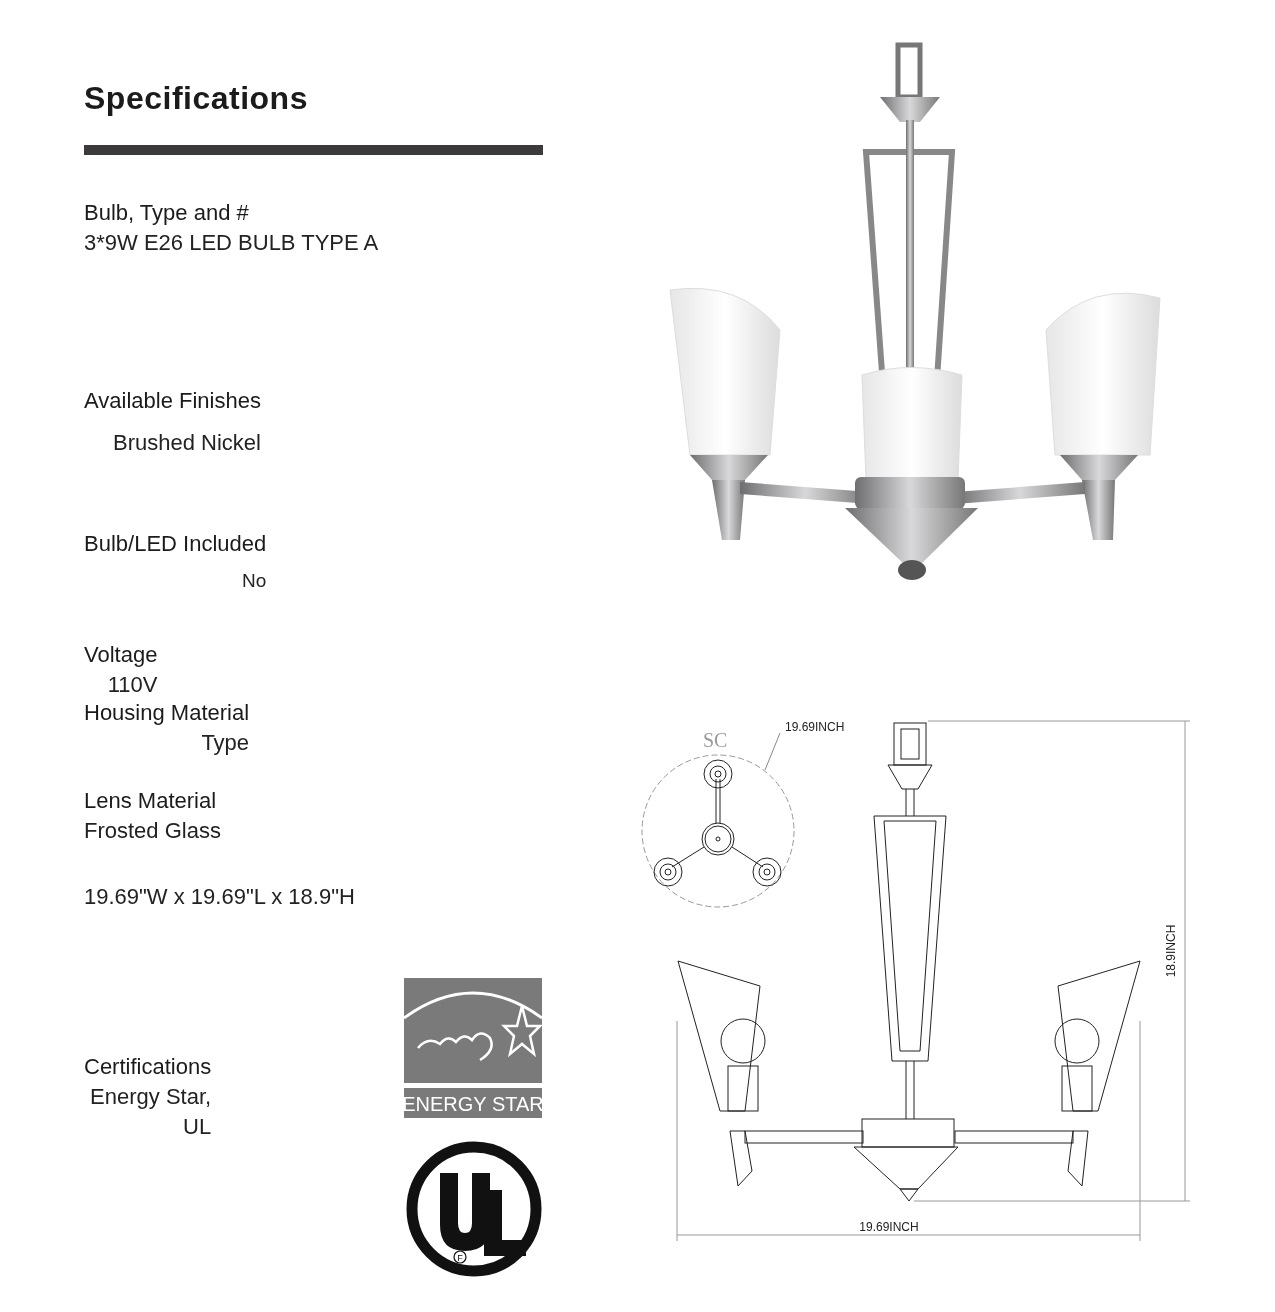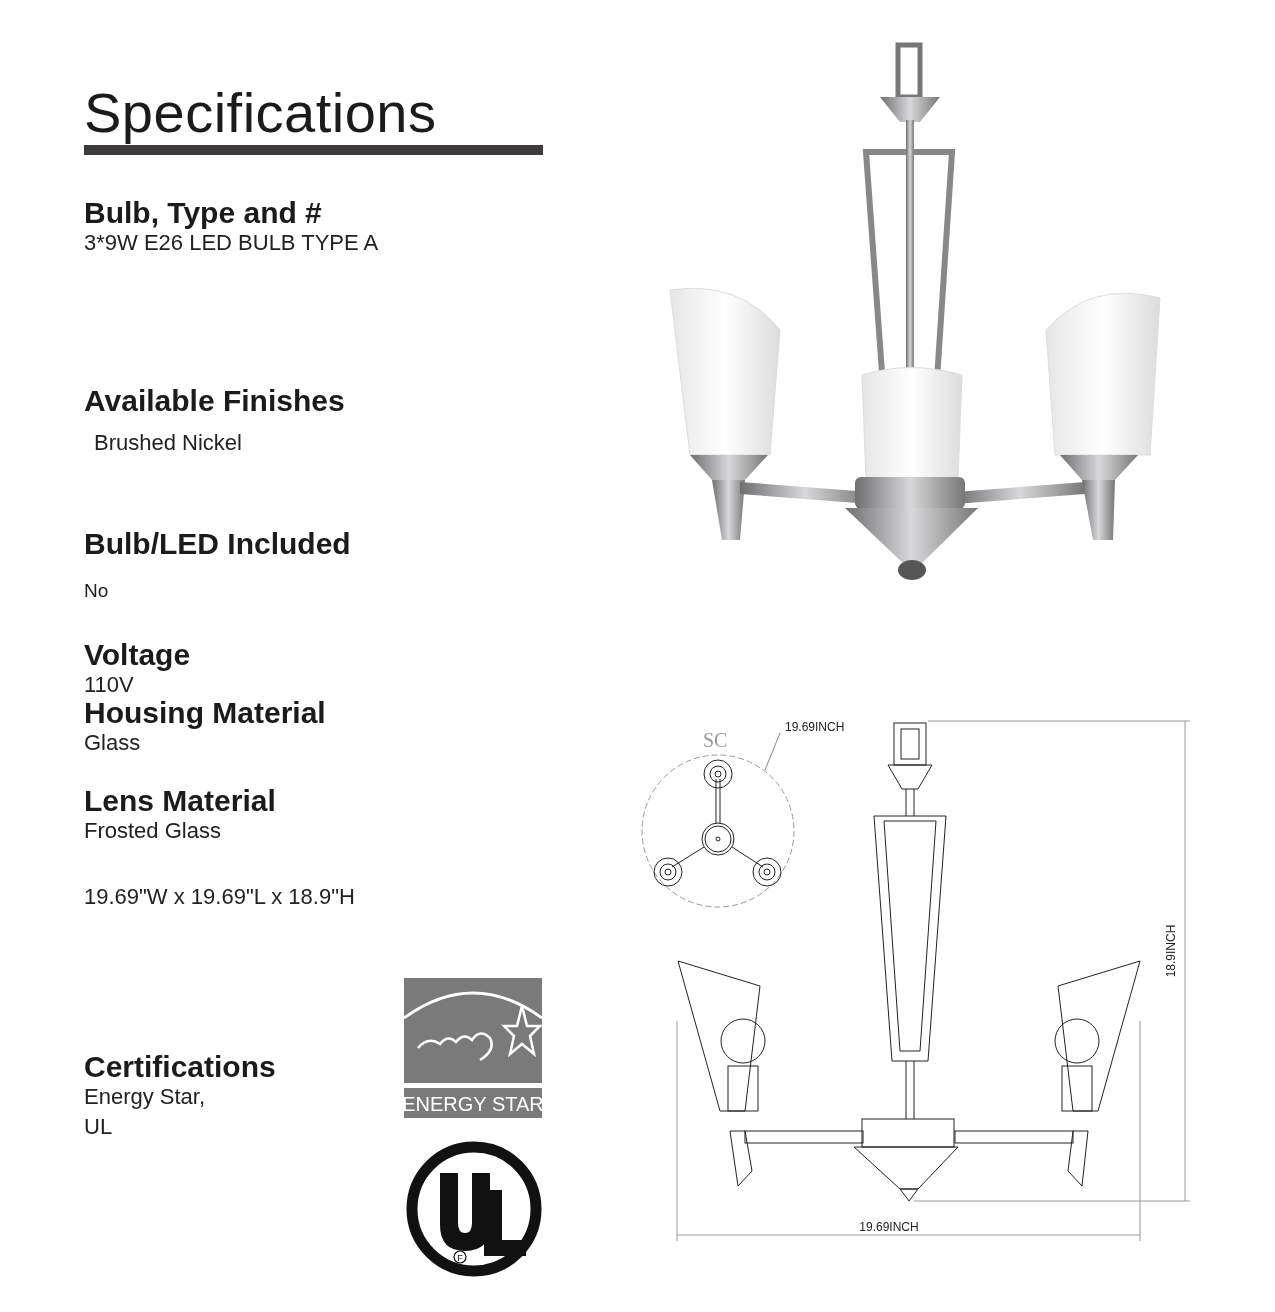--- a/index.html
+++ b/index.html
@@ -1,21 +1,21 @@
 <!DOCTYPE html>
 <html><head>
 <meta charset="utf-8">
 <style>
   html, body { margin:0; padding:0; background:#ffffff; }
   body { width:1275px; height:1312px; position:relative; overflow:hidden; font-family:"Liberation Sans", sans-serif; color:#1a1a1a; }
-  .title { position:absolute; left:84px; top:80px; font-size:56px; font-weight:normal; letter-spacing:0.5px; color:#1b1b1b; }
+  .title { position:absolute; left:84px; top:80px; font-size:32px; font-weight:bold; letter-spacing:0.5px; color:#1b1b1b; }
   .rule { position:absolute; left:84px; top:145px; width:459px; height:10px; background:#3d3a3b; }
   .spec { position:absolute; left:84px; }
-  .spec .label { font-size:30px; font-weight:bold; color:#1b1b1b; line-height:30px; }
-  .spec .value { font-size:22px; color:#222; line-height:30px; }
+  .spec .label { font-size:22px; font-weight:normal; color:#1b1b1b; line-height:30px; }
+  .spec .value { font-size:22px; color:#222; line-height:30px;text-align:right; }
   .logo-es { position:absolute; left:404px; top:978px; width:140px; height:140px; }
   .logo-ul { position:absolute; left:404px; top:1140px; width:140px; height:138px; }
   .photo { position:absolute; left:660px; top:40px; width:510px; height:550px; }
   .drawing { position:absolute; left:630px; top:701px; width:590px; height:560px; }
 </style>
 </head>
 <body>
 
 <div class="title">Specifications</div>
 <div class="rule"></div>
@@ -23,29 +23,29 @@
 <div class="spec" style="top:198px">
   <div class="label">Bulb, Type and #</div>
   <div class="value">3*9W E26 LED BULB TYPE A</div>
 </div>
 <div class="spec" style="top:386px">
   <div class="label">Available Finishes</div>
   <div class="value" style="margin-left:10px;margin-top:12px">Brushed Nickel</div>
 </div>
 <div class="spec" style="top:529px">
   <div class="label">Bulb/LED Included</div>
-  <div class="value" style="font-size:19px;margin-top:17px">No</div>
+  <div class="value" style="font-size:19px;margin-top:7px">No</div>
 </div>
 <div class="spec" style="top:640px">
   <div class="label">Voltage</div>
   <div class="value">110V</div>
 </div>
 <div class="spec" style="top:698px">
   <div class="label">Housing Material</div>
-  <div class="value">Glass</div>
+  <div class="value">Type</div>
 </div>
 <div class="spec" style="top:786px">
   <div class="label">Lens Material</div>
   <div class="value">Frosted Glass</div>
 </div>
 <div class="spec" style="top:882px">
   <div class="value">19.69"W x 19.69"L x 18.9"H</div>
 </div>
 <div class="spec" style="top:1052px">
   <div class="label">Certifications</div>

